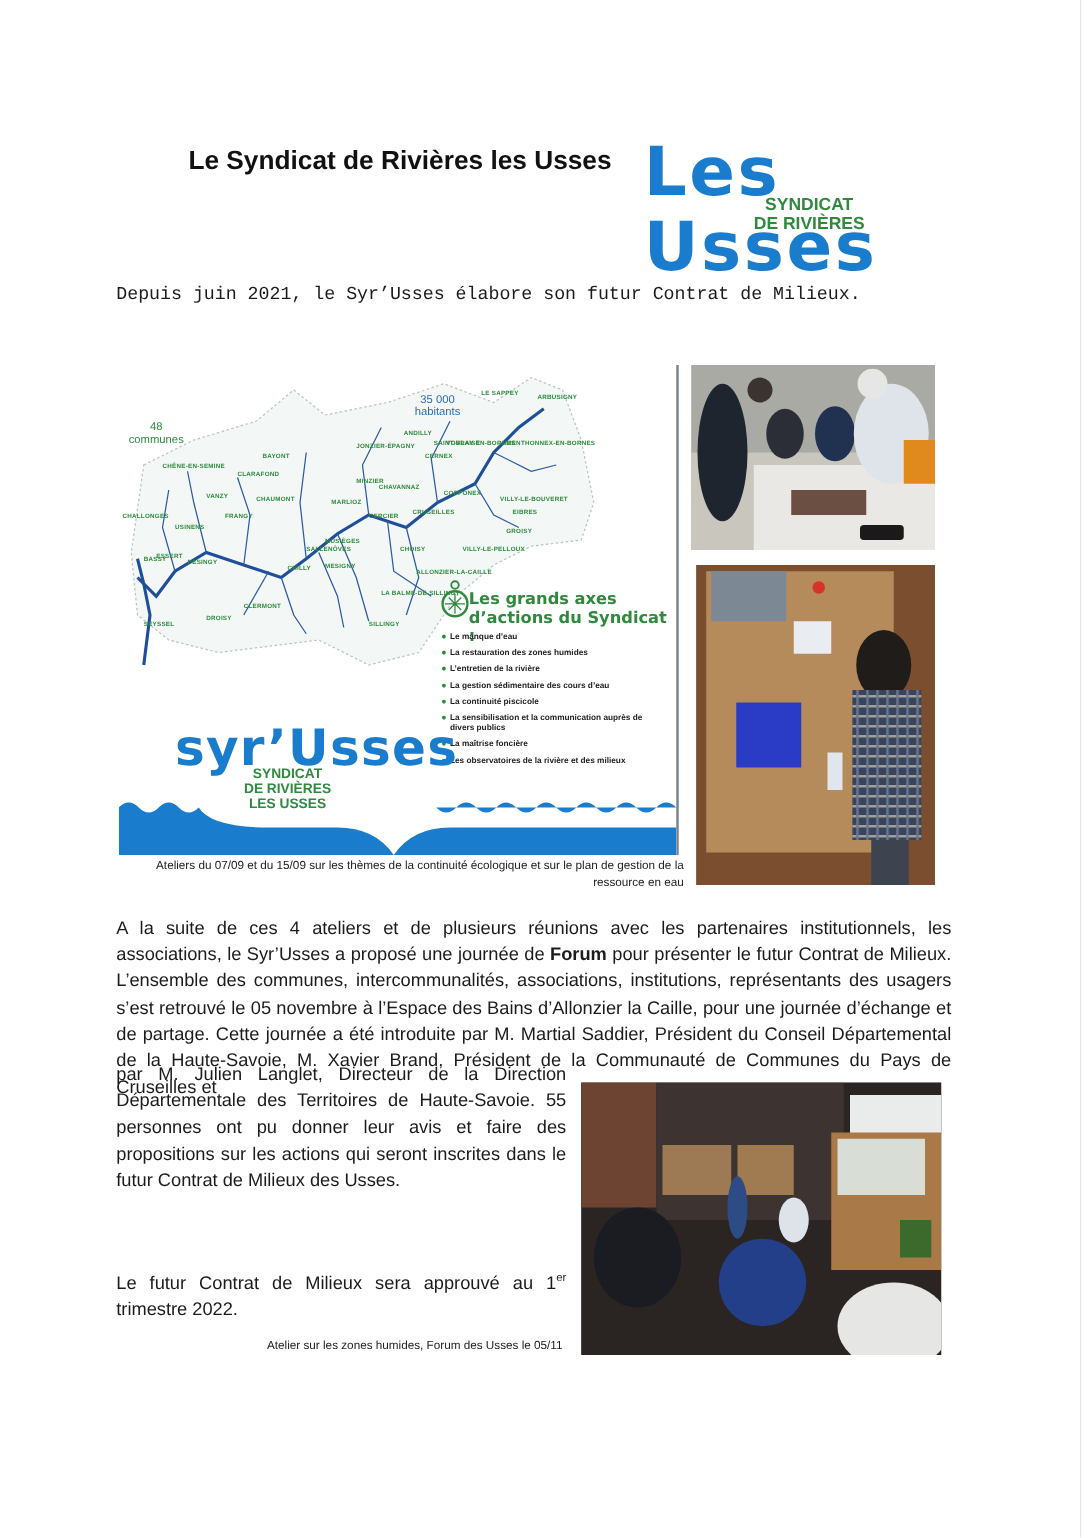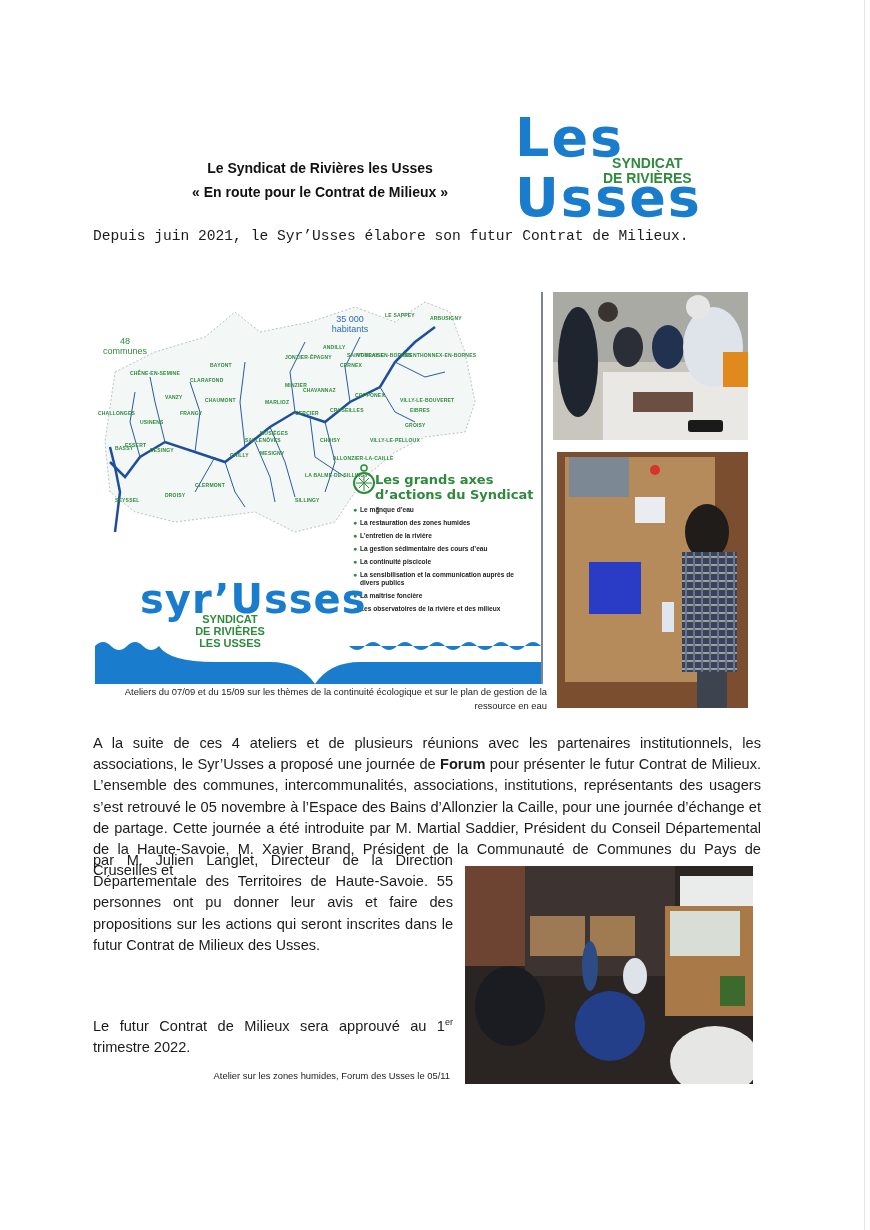--- a/index.html
+++ b/index.html
@@ -1,20 +1,20 @@
 <!DOCTYPE html>
 <html><head>
 <meta charset="utf-8">
 <style>
   html, body { margin: 0; padding: 0; background: #ffffff; }
   body { width: 870px; height: 1230px; position: relative; overflow: hidden;
          font-family: "Liberation Sans", sans-serif; color: #1b1b1b; }
   .edge { position: absolute; top: 0; right: 5px; width: 1px; height: 1230px; background: #e3e6e8; }
   .title-block { position: absolute; left: 140px; top: 117px; width: 360px; text-align: center;
-                 font-weight: bold; font-size: 14px; line-height: 24px; color: #111; margin-top: 39px; }
+                 font-weight: bold; font-size: 21px; line-height: 24px; color: #111; }
   .logo { position: absolute; left: 515px; top: 108px; width: 275px; height: 85px; }
   .logo .big { position: absolute; left: 0; top: 0; font-family: "DejaVu Sans", sans-serif;
                font-weight: bold; font-size: 54px; color: #1a7ccc; letter-spacing: 2px; line-height: 60px; }
   .logo .sub { position: absolute; left: 88px; top: 48px; font-weight: bold; font-size: 14px;
                color: #2f8a3e; line-height: 15px; text-align: center; }
   .para { position: absolute; font-size: 14.6px; line-height: 21.2px; color: #1b1b1b; }
   .p1 { left: 93px; top: 226px; width: 670px; font-family: Liberation Mono, monospace; }
   .p2 { left: 93px; top: 733px; width: 668px; text-align: justify; }
   .p3 { left: 93px; top: 850px; width: 360px; text-align: justify; }
   .p4 { left: 93px; top: 1012px; width: 360px; text-align: justify; }
@@ -49,21 +49,20 @@
   .ph2 { left: 557px; top: 452px; width: 191px; height: 256px; background: #6d4a33; }
   .ph3 { left: 465px; top: 866px; width: 288px; height: 218px; background: #2d2926; }
 </style>
 </head>
 <body>
 
 <div class="edge"></div>
 
 <div class="title-block">
   <div>Le Syndicat de Rivières les Usses</div>
-  <div>« En route pour le Contrat de Milieux »</div>
 </div>
 
 <div class="logo">
   <div class="big">Les Usses</div>
   <div class="sub">
     <div>SYNDICAT</div>
     <div>DE RIVIÈRES</div>
   </div>
 </div>
 

